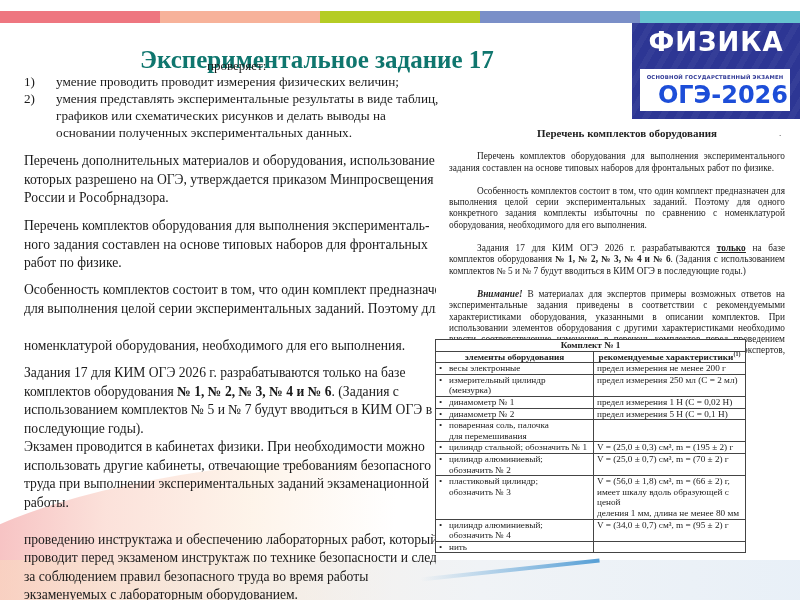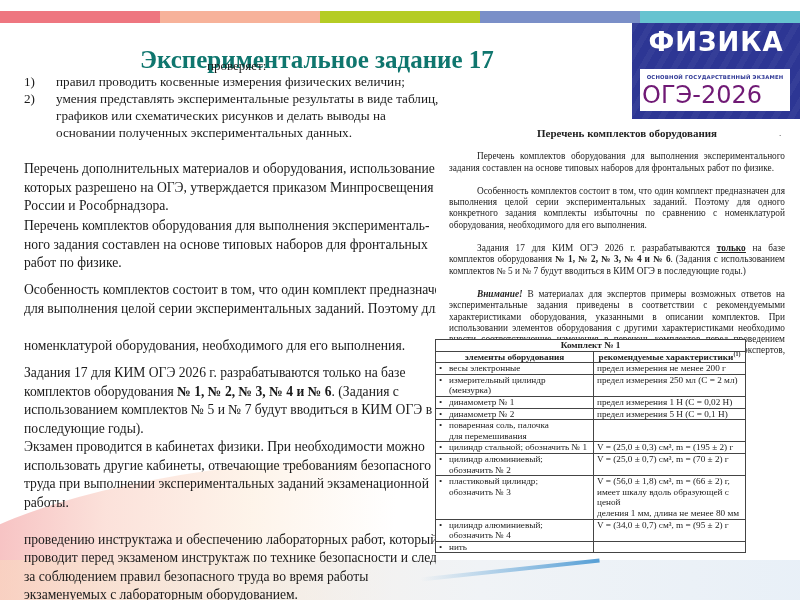--- a/index.html
+++ b/index.html
@@ -41,22 +41,22 @@
   }
   .logo-box {
     position: absolute; left: 8px; top: 46px; width: 150px; height: 42px; background: #ffffff;
     border: 2px solid #ffffff; box-sizing: border-box;
   }
   .logo-sub {
     position: absolute; left: 0; top: 3px; width: 100%; text-align: center;
     font-family: "DejaVu Sans", sans-serif; font-size: 5.3px; color: #2d3694; font-weight: bold; letter-spacing: 0.2px;
   }
   .logo-year {
-    position: absolute; left: 0; top: 11px; width: 100%; text-align: left;
-    font-family: "DejaVu Sans", sans-serif; font-weight: normal; font-size: 24px; color: #701a75; line-height: 26px;
+    position: absolute; left: 0; top: 11px; width: 100%; text-align: right;
+    font-family: "DejaVu Sans", sans-serif; font-weight: bold; font-size: 24px; color: #1d4ed8; line-height: 26px;
   }
 
   
   .title {
     position: absolute; left: 140px; top: 30px; font-size: 25px; font-weight: bold; color: #0f766e;
     font-family: "Liberation Serif", serif;
     margin-top: 16px;
   }
   .subtitle { position: absolute; left: 207px; top: 58px; font-size: 13px; }
   .checks { position: absolute; left: 24px; top: 73px; width: 430px; font-size: 13.2px; line-height: 17px; }
@@ -111,33 +111,33 @@
     <div class="logo-year">ОГЭ-2026</div>
   </div>
 </div>
 
 <div class="title">Экспериментальное задание 17</div>
 <div class="subtitle">проверяет:</div>
 
 <div class="checks">
   <div class="check-item">
     <span class="check-num">1)</span>
-    <span>правил проводить косвенные измерения физических величин;</span>
+    <span>умение проводить проводит измерения физических величин;</span>
   </div>
   <div class="check-item">
     <span class="check-num">2)</span>
     <span>
       <span>умения представлять экспериментальные результаты в виде таблиц,</span><br>
       <span>графиков или схематических рисунков и делать выводы на</span><br>
       <span>основании полученных экспериментальных данных.</span>
     </span>
   </div>
 </div>
 
-<div class="para" style="top:160px">
+<div class="para" style="top:152px">
   <span>Перечень дополнительных материалов и оборудования, использование</span><br>
   <span>которых разрешено на ОГЭ, утверждается приказом Минпросвещения</span><br>
   <span>России и Рособрнадзора.</span>
 </div>
 
 <div class="para" style="top:217px">
   <span>Перечень комплектов оборудования для выполнения эксперименталь-</span><br>
   <span>ного задания составлен на основе типовых наборов для фронтальных</span><br>
   <span>работ по физике.</span>
 </div>

